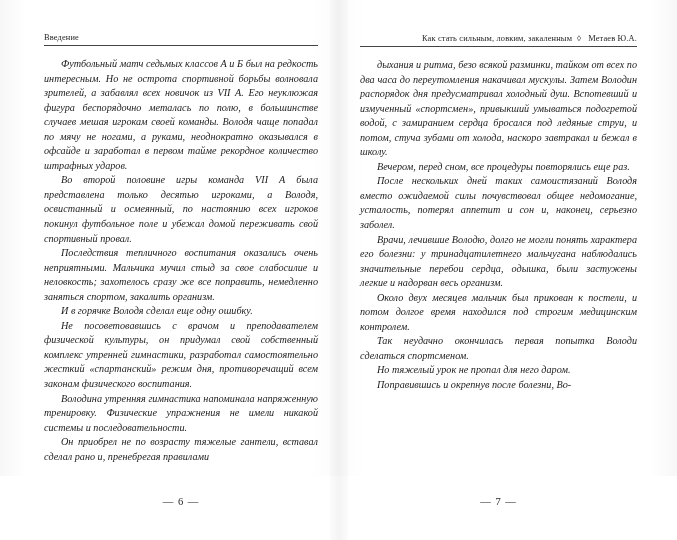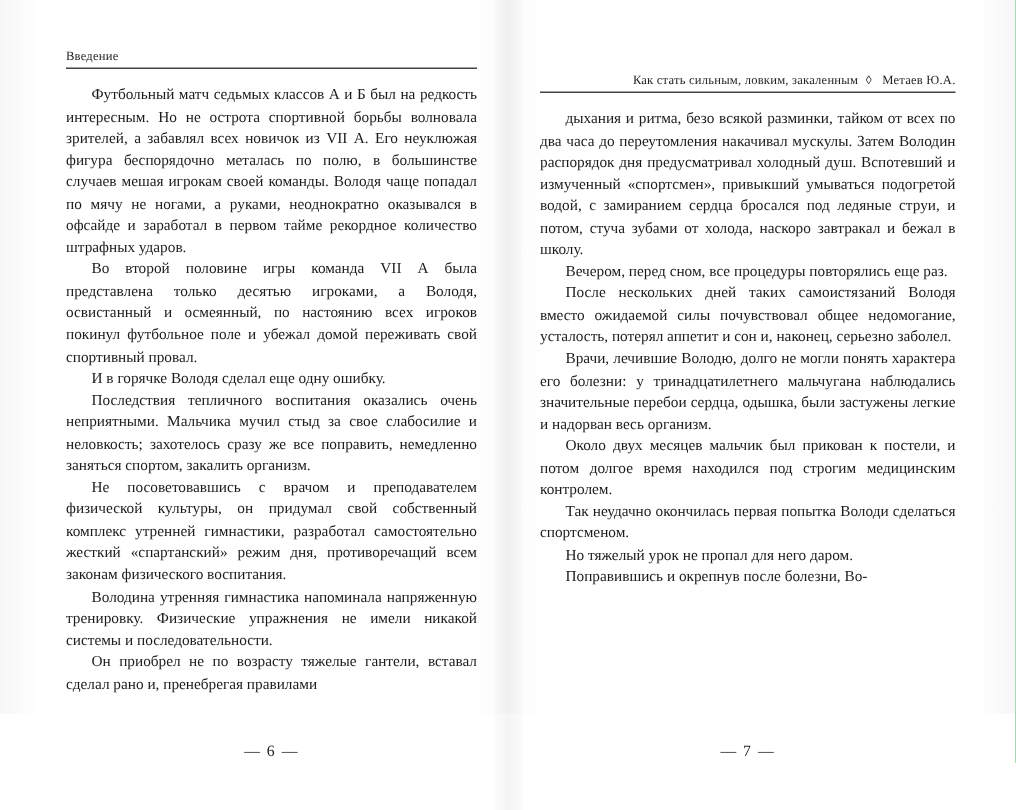--- a/index.html
+++ b/index.html
@@ -13,21 +13,21 @@
     background: #ffffff;
     font-family: "Liberation Serif", "DejaVu Serif", serif;
     color: #1b1b1b;
     overflow: hidden;
   }
 
   #spread {
     position: relative;
     width: 677px;
     height: 476px;
-    background: #22c55e;
+    background: #ec4899;
     display: flex;
     box-sizing: border-box;
   }
 
   
   #spread::before {
     content: "";
     position: absolute;
     inset: 0;
     background:
@@ -43,21 +43,21 @@
     height: 540px;
     display: flex;
     flex-direction: column;
   }
   .page-left {
     width: 338px;
     padding: 28px 20px 14px 44px;
   }
   .page-right {
     width: 339px;
-    padding: 44px 40px 14px 22px;
+    padding: 29px 40px 14px 22px;
   }
 
   .runhead {
     display: flex;
     align-items: flex-end;
     height: 14px;
     font-size: 8.4px;
     letter-spacing: 0.15px;
     color: #1f1f1f;
     white-space: nowrap;
@@ -85,20 +85,21 @@
     font-size: 10.2px;
     line-height: 14.55px;
     text-align: justify;
     text-justify: inter-word;
     hyphens: manual;
   }
 
   .column p {
     margin: 0;
     text-indent: 17px;
+    font-style: italic;
   }
 
   .folio {
     height: 30px;
     display: flex;
     align-items: flex-start;
     justify-content: center;
     padding-top: 10px;
     font-size: 10.5px;
     letter-spacing: 1px;
@@ -122,22 +123,22 @@
 <div id="spread">
 
   <div class="page page-left">
     <div class="runhead runhead-left">
       <span>Введение</span>
     </div>
     <div class="rule"></div>
     <div class="column">
       <p>Футбольный матч седьмых классов А и Б был на редкость интересным. Но не острота спортивной борьбы волновала зрителей, а забавлял всех новичок из VII А. Его неуклюжая фигура беспорядочно металась по полю, в большинстве случаев мешая игрокам своей команды. Володя чаще попадал по мячу не ногами, а руками, неоднократно оказывался в офсайде и заработал в первом тайме рекордное количество штрафных ударов.</p>
       <p>Во второй половине игры команда VII А была представлена только десятью игроками, а Володя, освистанный и осмеянный, по настоянию всех игроков покинул футбольное поле и убежал домой переживать свой спортивный провал.</p>
+      <p>Последствия тепличного воспитания оказались очень неприятными. Мальчика мучил стыд за свое слабосилие и неловкость; захотелось сразу же все поправить, немедленно заняться спортом, закалить организм.</p>
       <p>И в горячке Володя сделал еще одну ошибку.</p>
-      <p>Последствия тепличного воспитания оказались очень неприятными. Мальчика мучил стыд за свое слабосилие и неловкость; захотелось сразу же все поправить, немедленно заняться спортом, закалить организм.</p>
       <p>Не посоветовавшись с врачом и преподавателем физической культуры, он придумал свой собственный комплекс утренней гимнастики, разработал самостоятельно жесткий «спартанский» режим дня, противоречащий всем законам физического воспитания.</p>
       <p>Володина утренняя гимнастика напоминала напряженную тренировку. Физические упражнения не имели никакой системы и последовательности.</p>
       <p>Он приобрел не по возрасту тяжелые гантели, вставал сделал рано и, пренебрегая правилами</p>
     </div>
     <div class="folio">— 6 —</div>
   </div>
 
   <div class="page page-right">
     <div class="runhead runhead-right">
       <span>Как стать сильным, ловким, закаленным</span>

